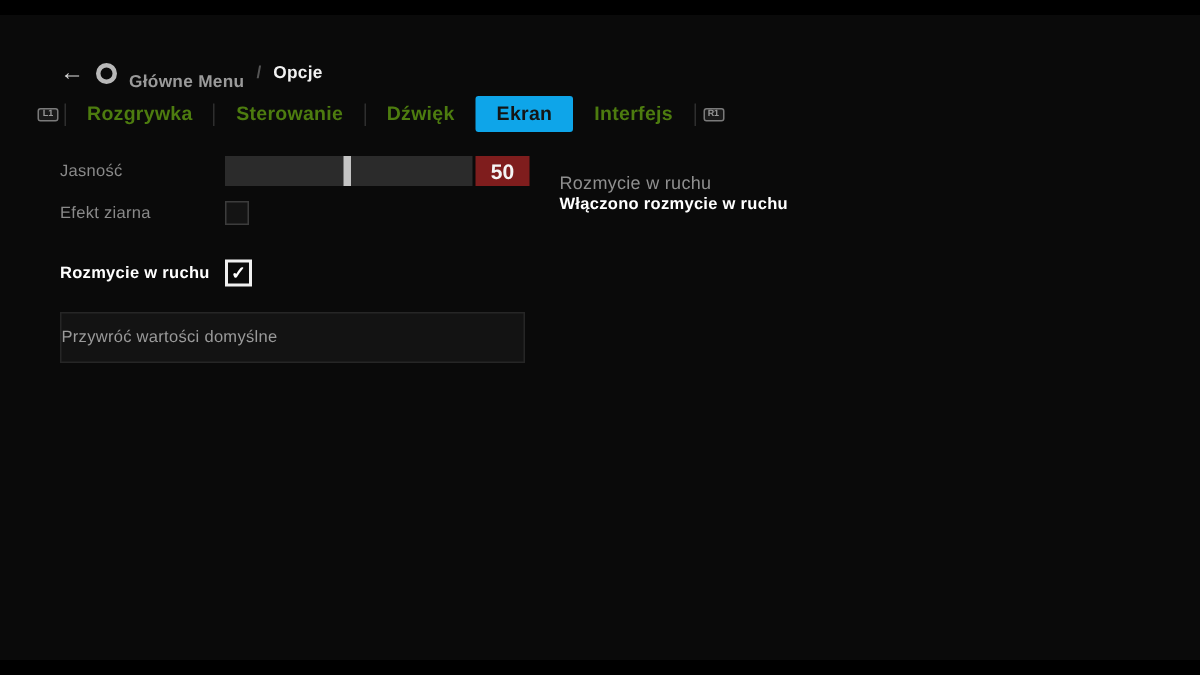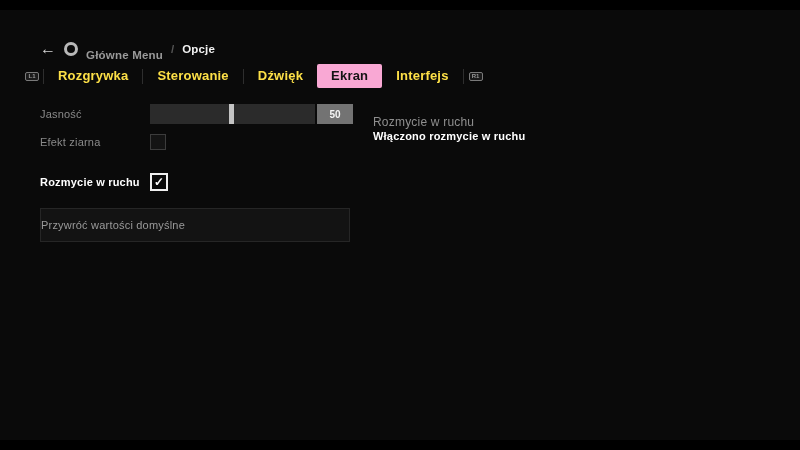--- a/index.html
+++ b/index.html
@@ -34,46 +34,46 @@
     width: 14px; height: 9px; border: 1px solid #7a7a7a; border-radius: 2px;
     color: #9a9a9a; font-size: 6px; font-weight: bold;
     display: flex; align-items: center; justify-content: center;
     background: #1a1a1a;
   }
   .bumper.left { margin-right: 4px; }
   .bumper.right { margin-left: 5px; }
   .tab-divider { width: 1px; height: 15px; background: #2e2e2e; }
   .tab {
     height: 24px; line-height: 24px; padding: 0 14px;
-    color: #fde047; font-size: 13px; font-weight: bold; letter-spacing: .2px;
+    color: #4d7c0f; font-size: 13px; font-weight: bold; letter-spacing: .2px;
     border-radius: 2px; white-space: nowrap;
   }
-  .tab.active { background: #f9a8d4; color: #141414; }
+  .tab.active { background: #0ea5e9; color: #141414; }
 
   
   .settings { position: absolute; left: 40px; top: 94px; width: 315px; }
   .setting-row { display: flex; align-items: center; }
   .row-brightness { height: 20px; margin-bottom: 9px; }
   .row-grain { height: 17px; margin-bottom: 23px; }
   .row-motionblur { height: 18px; }
   .setting-label {
     width: 110px; color: #8a8a8a; font-size: 11px; letter-spacing: .2px;
   }
   .setting-label.focused { color: #ffffff; font-weight: bold; }
 
   .slider-wrap { display: flex; align-items: center; }
   .slider-track {
     position: relative; width: 165px; height: 20px; background: #2b2b2b;
   }
   .slider-thumb {
     position: absolute; top: 0; width: 5px; height: 20px; background: #c4c4c4;
   }
   .slider-value {
-    width: 36px; height: 20px; margin-left: 2px; background: #737373;
-    color: #f5f5f5; font-size: 10px; font-weight: bold;
+    width: 36px; height: 20px; margin-left: 2px; background: #7f1d1d;
+    color: #f5f5f5; font-size: 14px; font-weight: bold;
     display: flex; align-items: center; justify-content: center;
   }
 
   .checkbox {
     width: 16px; height: 16px; border: 1px solid #3c3c3c; background: #141414;
   }
   .checkbox.checked {
     width: 18px; height: 18px; border: 2px solid #f0f0f0; background: #0a0a0a;
     color: #ffffff; font-size: 12px; font-weight: bold;
     display: flex; align-items: center; justify-content: center; line-height: 1;

